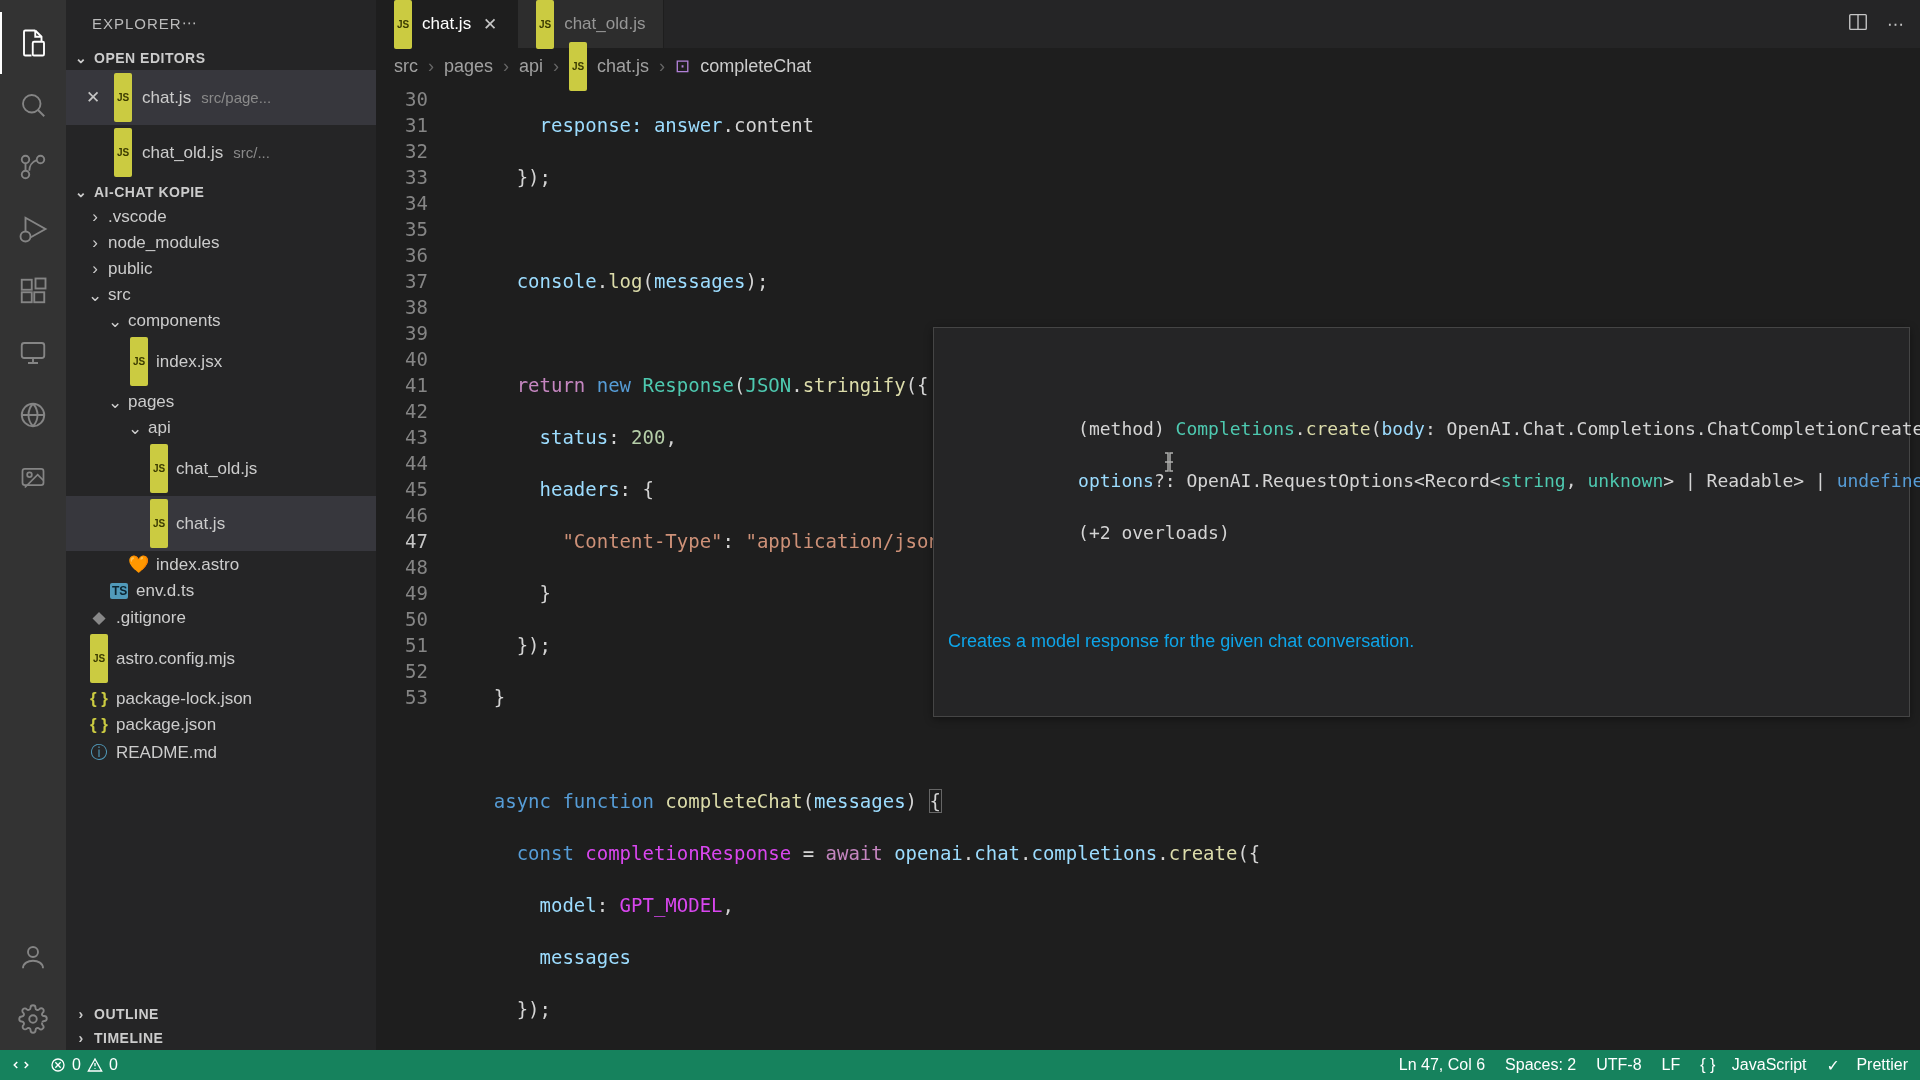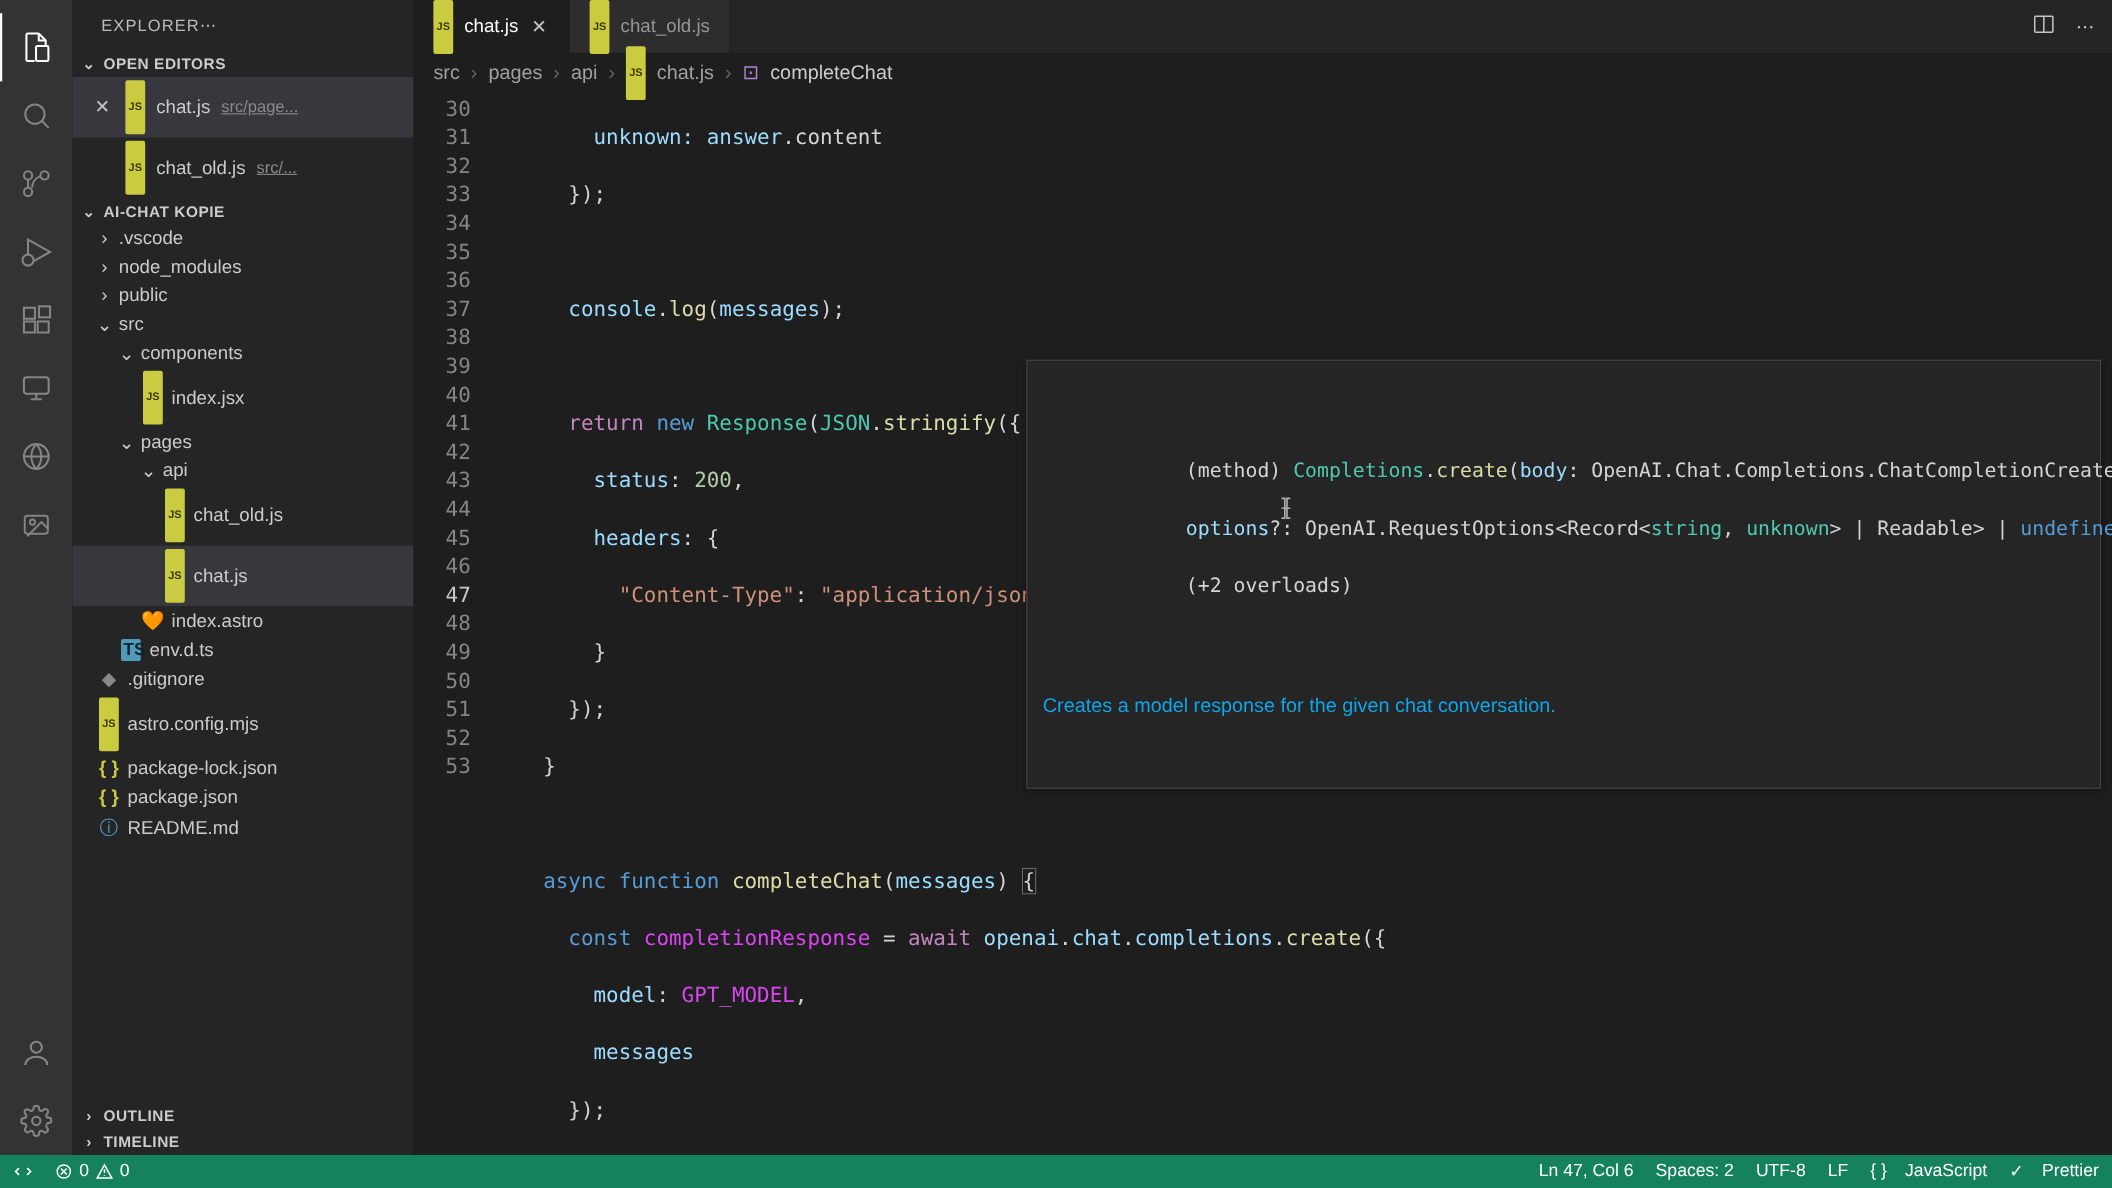--- a/index.html
+++ b/index.html
@@ -53,31 +53,31 @@
 .chev { width: 14px; height: 14px; display:inline-flex; align-items:center; justify-content:center;}
 .file-row {
   display: flex; align-items: center; gap: 8px;
   padding: 3px 8px 3px 20px;
   cursor: pointer;
   white-space: nowrap; overflow: hidden;
 }
 .file-row.active { background: #37373d; }
 .file-row .close { width:18px; visibility:hidden; color:#c5c5c5; }
 .file-row.modified .close { visibility:visible; }
-.file-row .dim { color:#8a8a8a; font-size:15px; margin-left:2px; overflow:hidden; text-overflow:ellipsis;text-decoration:underline;}
+.file-row .dim { color:#8a8a8a; font-size:15px; margin-left:2px; overflow:hidden; text-overflow:ellipsis;}
 .tree-row {
   display:flex; align-items:center; gap:6px;
   padding: 3px 0;
   cursor:pointer;
 }
 .tree-row.selected { background:#37373d; }
 .indent-1{padding-left:22px}.indent-2{padding-left:42px}.indent-3{padding-left:62px}.indent-4{padding-left:82px}
 .icon-box{width:22px;display:inline-flex;justify-content:center;align-items:center}
 .js-badge{background:#cbcb41;color:#3b3b00;font-size:10px;font-weight:700;padding:19px 2px;border-radius:2px;width:18px;text-align:center}
-.ts-badge{background:#519aba;color:#0b2430;font-size:16px;font-weight:700;padding:1px 2px;border-radius:2px;width:18px;text-align:center}
+.ts-badge{background:#519aba;color:#0b2430;font-size:12px;font-weight:700;padding:1px 2px;border-radius:2px;width:18px;text-align:center}
 .json-badge{color:#cbcb41;font-weight:700}
 .editor-col { flex:1; display:flex; flex-direction:column; min-width:0; background:#1e1e1e; }
 .tabbar {
   height: 48px; display:flex; align-items:stretch;
   background:#252526;
 }
 .tab {
   display:flex; align-items:center; gap:10px;
   padding: 0 18px;
   background:#2d2d2d; color:#969696;
@@ -384,21 +384,21 @@
           <div>46</div>
           <div class="cur">47</div>
           <div>48</div>
           <div>49</div>
           <div>50</div>
           <div>51</div>
           <div>52</div>
           <div>53</div>
         </div>
       <div class="code" id="code">
-<div><span class="tk-var">        unknown: </span><span class="tk-var">answer</span><span class="tk-pun">.content</span></div>
+<div><span class="tk-var">        response: </span><span class="tk-var">answer</span><span class="tk-pun">.content</span></div>
 <div><span class="tk-pun">      });</span></div>
 <div>&nbsp;</div>
 <div><span class="tk-var">      console</span><span class="tk-pun">.</span><span class="tk-fn">log</span><span class="tk-pun">(</span><span class="tk-var">messages</span><span class="tk-pun">);</span></div>
 <div>&nbsp;</div>
 <div><span>      </span><span class="tk-kw">return </span><span class="tk-kw2">new </span><span class="tk-type">Response</span><span class="tk-pun">(</span><span class="tk-type">JSON</span><span class="tk-pun">.</span><span class="tk-fn">stringify</span><span class="tk-pun">({ </span><span class="tk-var">answer</span><span class="tk-pun"> }), {</span></div>
 <div><span>        </span><span class="tk-var">status</span><span class="tk-pun">: </span><span class="tk-num">200</span><span class="tk-pun">,</span></div>
 <div><span>        </span><span class="tk-var">headers</span><span class="tk-pun">: {</span></div>
 <div><span>          </span><span class="tk-str">"Content-Type"</span><span class="tk-pun">: </span><span class="tk-str">"application/json"</span></div>
 <div><span class="tk-pun">        }</span></div>
 <div><span class="tk-pun">      });</span></div>

